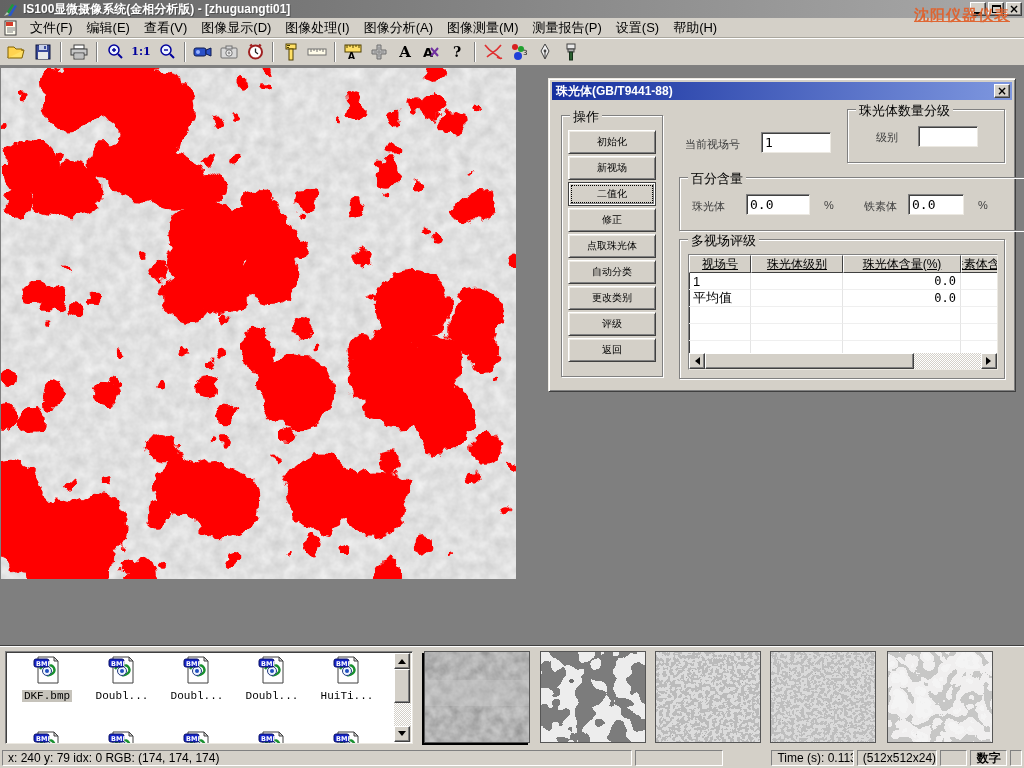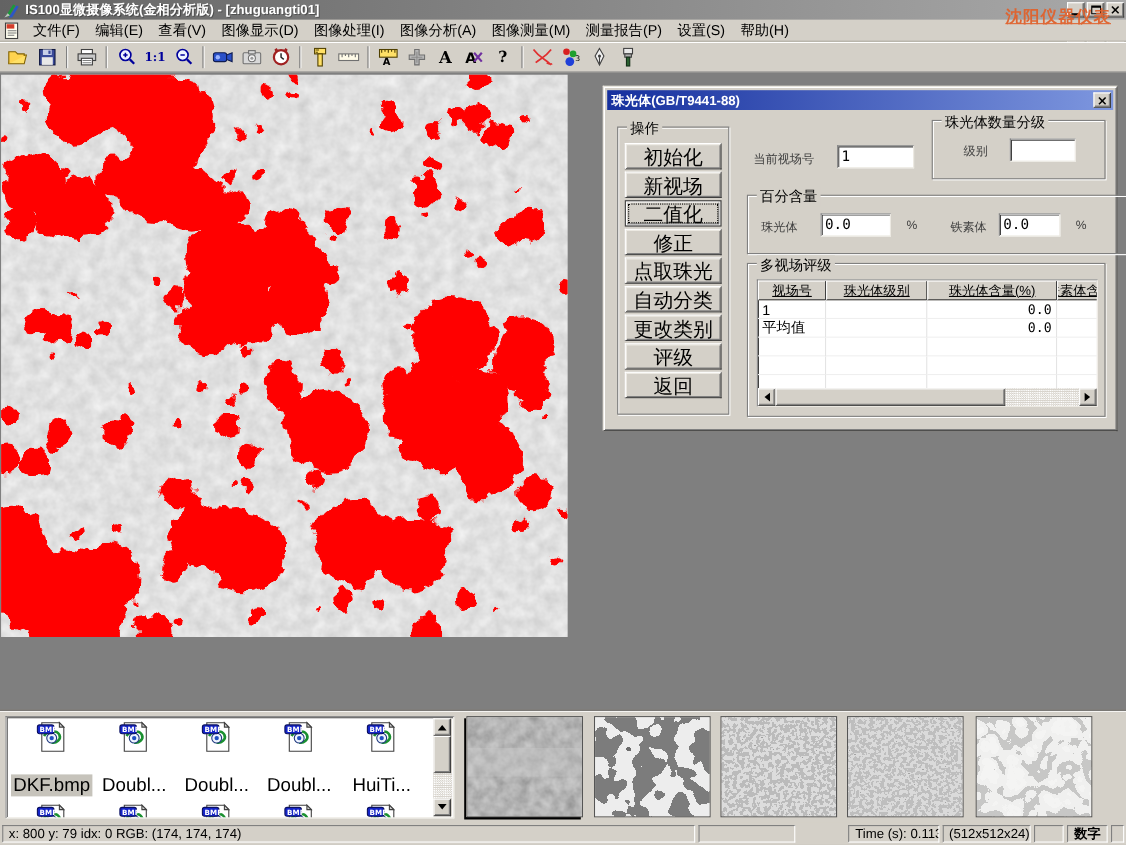--- a/index.html
+++ b/index.html
@@ -49,21 +49,21 @@
   #dialog { position:absolute; left:548px; top:78px; width:468px; height:314px; background:#d4d0c8;
             border:1px solid; border-color:#ece9e2 #404040 #404040 #ece9e2;
             box-shadow: inset 1px 1px 0 #fff, inset -1px -1px 0 #808080; z-index:20; }
   #dialog-title { position:absolute; left:3px; top:3px; right:3px; height:18px;
             background:linear-gradient(to right,#16309e,#7e97df); color:#fff; font-weight:bold;
             font-size:12px; display:flex; align-items:center; padding-left:4px; }
   #dialog-close { position:absolute; right:2px; top:2px; }
 
   #grp-op { position:absolute; left:12px; top:36px; width:102px; height:262px; }
   #op-buttons { position:absolute; left:6px; top:14px; width:88px; display:flex; flex-direction:column; gap:2px; }
-  .op-btn { height:24px; font-size:18px; font-family:inherit; color:#000; text-align:center;
+  .op-btn { height:24px; font-size:10px; font-family:inherit; color:#000; text-align:center;
             background:#d4d0c8; border:1px solid; border-color:#fff #404040 #404040 #fff;
             box-shadow: inset 1px 1px 0 #ece9e2, inset -1px -1px 0 #808080; cursor:default; }
   .op-btn.focused { outline:1px dotted #000; outline-offset:-4px; border-color:#404040; box-shadow: inset 0 0 0 1px #fff, inset -2px -2px 0 #808080; }
 
   .fieldlabel { position:absolute; font-size:11px; color:#404040; white-space:nowrap; }
   .editbox { position:absolute; background:#fff; border:1px solid; border-color:#808080 #ece9e2 #ece9e2 #808080;
              box-shadow: inset 1px 1px 0 #404040; font-size:13px; padding:2px 3px; color:#000;
              font-family:"DejaVu Sans Mono",monospace; }
 
   #grp-grade { position:absolute; left:298px; top:30px; width:158px; height:54px; }
@@ -94,21 +94,21 @@
   .arrow.down  { border:4px solid transparent; border-top:5px solid #000; margin-top:3px; }
 
   
   #bottombar { position:absolute; left:0; top:645px; width:1024px; height:103px; background:#d4d0c8;
                border-top:1px solid #404040; box-shadow: inset 0 1px 0 #fff; }
   #filelist { position:absolute; left:5px; top:5px; width:408px; height:93px; background:#fff;
               border:1px solid; border-color:#808080 #ece9e2 #ece9e2 #808080; box-shadow: inset 1px 1px 0 #404040;
               overflow:hidden; }
   #filelist-inner { position:absolute; left:2px; top:2px; width:384px; height:120px; }
   .file-item { position:absolute; width:74px; text-align:center; }
-  .file-label { display:inline-block; font-family:Liberation Sans, sans-serif; font-size:17px; margin-top:16px;
+  .file-label { display:inline-block; font-family:Liberation Mono, monospace; font-size:11px; margin-top:2px;
                 padding:0 2px; white-space:nowrap; }
   .file-label.selected { background:#c6c3bb; }
   #filelist-scroll { position:absolute; right:1px; top:1px; width:17px; height:89px; background:#d4d0c8; display:flex; flex-direction:column; }
   #filelist-scroll .v-thumb { height:34px; }
   #filelist-scroll .v-track { flex:1; background:repeating-conic-gradient(#fff 0 25%, #d4d0c8 0 50%) 0 0/2px 2px; }
 
   .thumb { position:absolute; top:5px; width:106px; height:92px; border:1px solid #555; }
   .thumb.first { box-shadow:-2px 2px 0 #000; }
 
   
@@ -835,21 +835,21 @@
               <feFuncA type="linear" slope="0" intercept="1"></feFuncA>
             </feComponentTransfer>
           </filter>
           <rect width="104" height="90" fill="#e8e6e2"></rect>
           <rect width="104" height="90" filter="url(#tf5)" opacity="0.9"></rect>
         </svg>
     </div>
   </div>
 
   <div id="statusbar">
-    <div class="status-panel" style="width:663px;">x: 800 y: 79  idx: 0  RGB: (174, 174, 174)</div>
+    <div class="status-panel" style="width:663px;">x: 240 y: 79  idx: 0  RGB: (174, 174, 174)</div>
     <div class="status-panel" style="width:92px;"></div>
     <div class="status-panel" style="width:86px;margin-left:45px;">Time (s): 0.113</div>
     <div class="status-panel" style="width:84px;">(512x512x24)</div>
     <div class="status-panel" style="width:28px;"></div>
     <div class="status-panel" style="width:38px; justify-content:center; font-weight:bold;">数字</div>
     <div class="status-panel" style="flex:1;"></div>
   </div>
 </div>
 
 </body></html>

